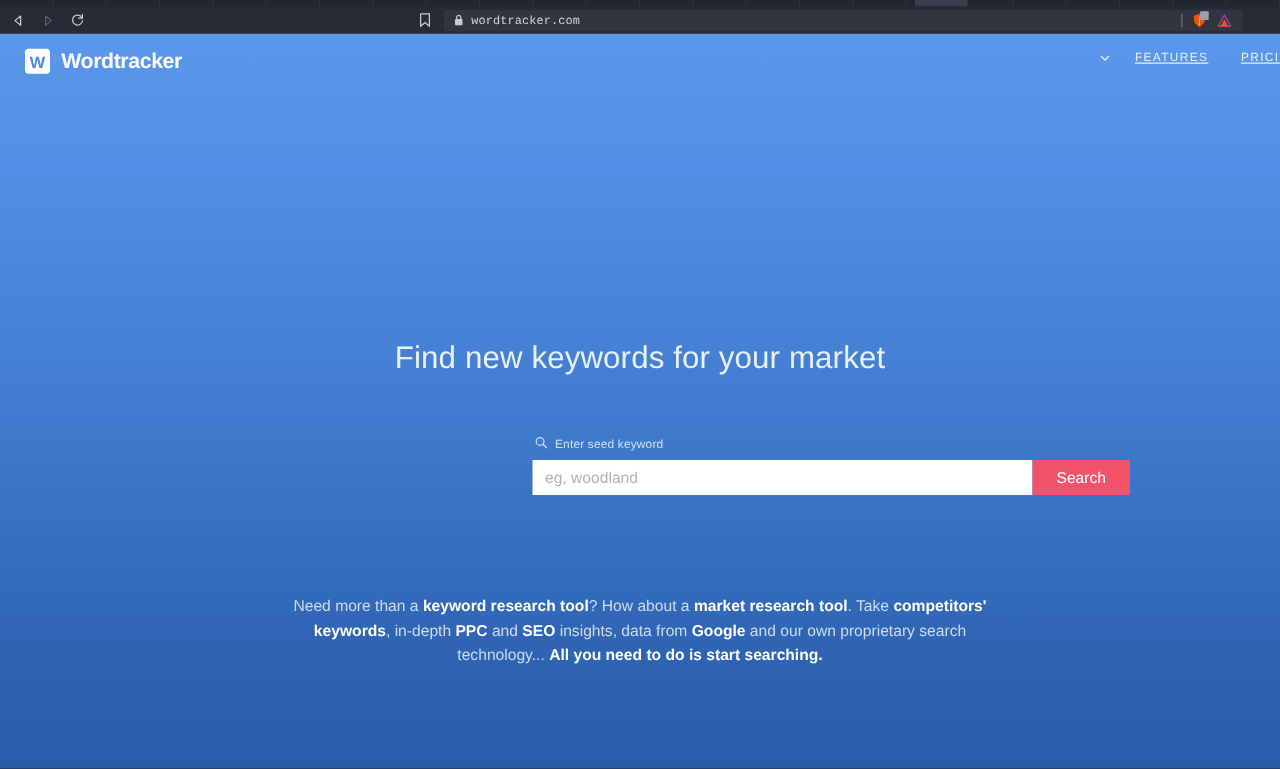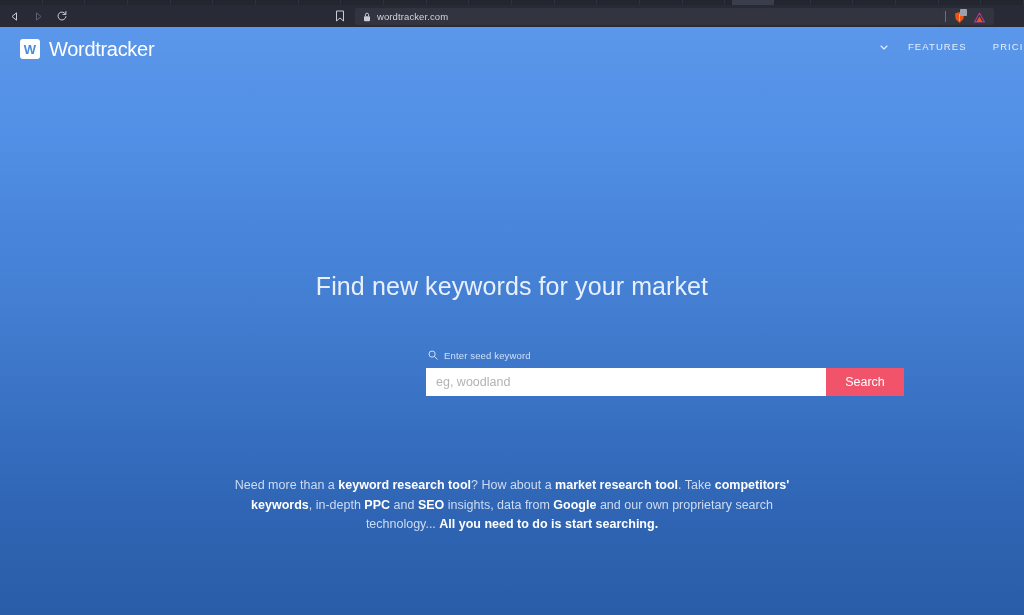--- a/index.html
+++ b/index.html
@@ -61,20 +61,21 @@
     display:flex;
     align-items:center;
     padding-left:8px;
     gap:6px;
   }
   #url-text {
     font-size:9.5px;
     color:#d3d5dd;
     letter-spacing:0.1px;
     white-space:nowrap;
+    font-family:Liberation Mono, monospace;
   }
 
   #chrome-right {
     position:absolute;
     right:30px; top:3px;
     height:17px;
     background:#32343f;
     border-radius:2px;
     display:flex;
     align-items:center;
@@ -119,42 +120,43 @@
     display:flex;
     align-items:center;
     justify-content:center;
     font-size:13px;
     font-weight:bold;
     color:#4a8adf;
     line-height:1;
   }
   #brand-name {
     color:#ffffff;
-    font-size:20px;
-    font-weight:normal;
+    font-size:17px;
+    font-weight:bold;
     letter-spacing:-0.3px;
     text-align:right;
   }
 
   #site-nav {
     display:flex;
     align-items:center;
     gap:26px;
     padding-right:0;
     position:absolute;
     right:-16px; top:14px;
   }
   .nav-item {
     display:flex;
     align-items:flex-end;
     gap:20px;
     color:#e7effb;
     font-size:9.5px;
     letter-spacing:1.1px;
     white-space:nowrap;
+    text-decoration:underline;
   }
 
   
   #hero {
     position:absolute;
     top:0; left:0;
     width:1024px;
     height:588px;
   }
 

